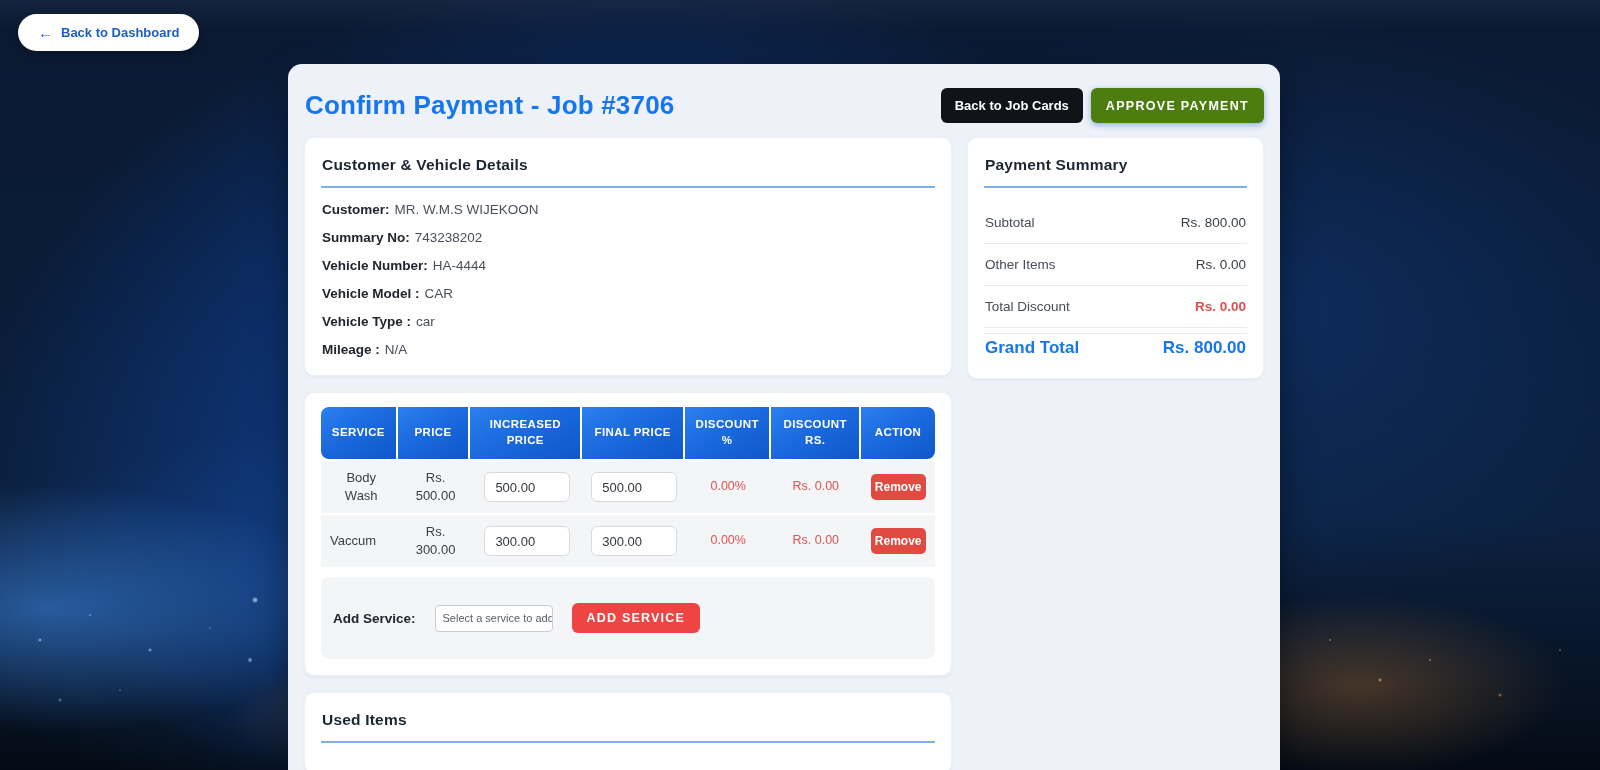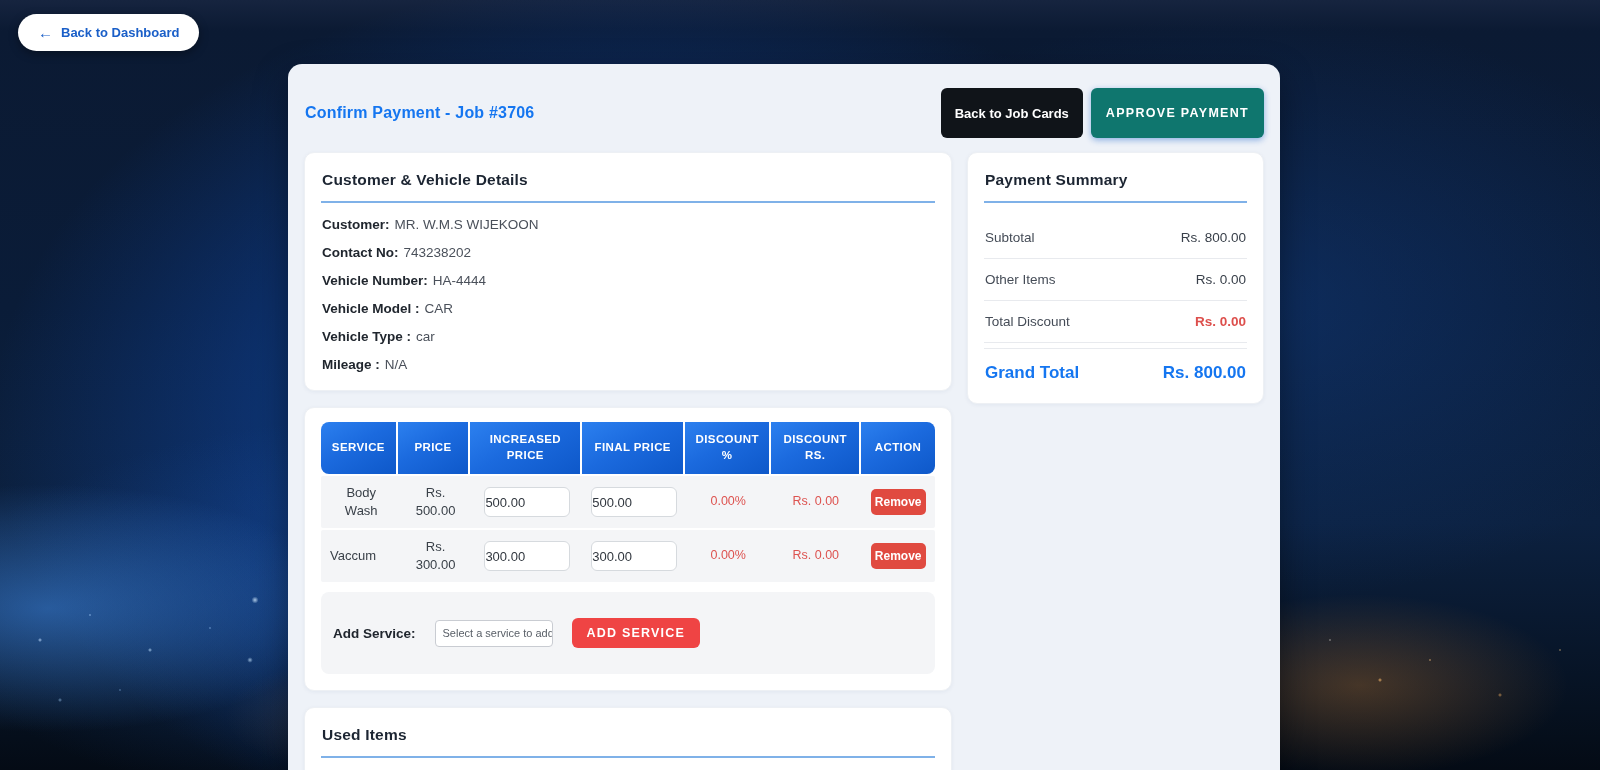--- a/index.html
+++ b/index.html
@@ -47,25 +47,25 @@
   .back-pill .arrow{color:#1a5fc8;font-size:15px;font-weight:bold;line-height:1;}
   .back-pill .lbl{color:#1a5fc8;font-size:13px;font-weight:bold;}
   
   .main-card{
     position:absolute;left:288px;top:64px;width:992px;height:740px;
     background:#eef2f8;border-radius:14px;
     box-shadow:0 12px 34px rgba(0,0,0,0.40);
     padding:16px;box-sizing:border-box;
   }
   .card-header{display:flex;justify-content:space-between;align-items:center;margin:8px 0 14px 0;}
-  .page-title{color:#1576f0;font-size:16px;font-weight:bold;letter-spacing:.2px;margin-left:1px;}
+  .page-title{color:#1576f0;font-size:26px;font-weight:bold;letter-spacing:.2px;margin-left:1px;}
   .header-btns{display:flex;gap:8px;}
   .btn{border:none;border-radius:6px;font-family:inherit;cursor:pointer;}
   .btn-dark{background:#101419;color:#fff;font-size:13px;font-weight:bold;padding:10px 14px;}
-  .btn-blue{background:#0f766e;color:#fff;font-size:12.5px;font-weight:bold;letter-spacing:1.3px;padding:18px 15px;box-shadow:0 2px 6px rgba(16,90,200,.45);}
+  .btn-blue{background:#4d7c0f;color:#fff;font-size:12.5px;font-weight:bold;letter-spacing:1.3px;padding:10px 15px;box-shadow:0 2px 6px rgba(16,90,200,.45);}
   .columns{display:flex;gap:15px;align-items:flex-start;}
   .col-left{flex:1;min-width:0;}
   .col-right{width:297px;flex:0 0 297px;}
   
   .section{
     background:#ffffff;border:1px solid #edf0f4;border-radius:10px;
     box-shadow:0 1px 4px rgba(25,50,100,0.06);
     padding:14px 16px 16px 16px;margin-bottom:16px;
   }
   .section:last-child{margin-bottom:0;}
@@ -86,21 +86,21 @@
     text-align:center;padding:4px 6px;box-sizing:border-box;line-height:1.35;
   }
   .th:first-child{border-radius:8px 0 0 8px;}
   .th:last-child{border-radius:0 8px 8px 0;}
   .tbl-row{display:flex;gap:2px;background:#f4f5f7;margin-top:2px;border-radius:2px;min-height:52px;align-items:center;}
   .td{display:flex;align-items:center;justify-content:center;text-align:center;
       font-size:13px;color:#3a4149;padding:6px 6px;box-sizing:border-box;line-height:1.4;}
   .td.left{justify-content:flex-start;text-align:center;padding-left:9px;}
   .num-input{
     width:86px;height:30px;border:1px solid #d6dade;border-radius:6px;background:#fff;
-    font-family:inherit;font-size:13px;color:#31373f;padding:0 0;box-sizing:border-box;
+    font-family:inherit;font-size:13px;color:#31373f;padding:0 10px;box-sizing:border-box;
   }
   .red-txt{color:#dd5350;font-size:12.5px;font-weight:500;}
   .btn-remove{background:#e04a40;color:#fff;font-size:12px;font-weight:bold;padding:6px 4px;border-radius:5px;}
   
   .c-service{flex:73 0 0;} .c-price{flex:68 0 0;} .c-incr{flex:114 0 0;}
   .c-final{flex:103 0 0;} .c-dpct{flex:84 0 0;} .c-drs{flex:88 0 0;} .c-act{flex:72 0 0;}
   
   .add-strip{
     background:#f4f5f7;border-radius:8px;margin-top:10px;
     padding:26px 12px;display:flex;align-items:center;gap:19px;
@@ -111,21 +111,21 @@
     font-size:11px;color:#5a6068;display:flex;align-items:center;padding:0 7px;
     white-space:nowrap;overflow:hidden;box-sizing:border-box;cursor:pointer;
   }
   .btn-add{background:#ef4444;color:#fff;font-size:12.5px;font-weight:bold;letter-spacing:1.2px;padding:8px 15px;border-radius:6px;}
   
   .sum-row{display:flex;justify-content:space-between;align-items:center;
            font-size:13.5px;color:#454c57;padding:13px 1px;border-bottom:1px solid #e8eaee;}
   .sum-row .sum-val{color:#39404a;}
   .sum-row.red .sum-val{color:#dd4f4c;font-weight:bold;}
   .grand-row{display:flex;justify-content:space-between;align-items:center;
-             margin-top:5px;padding:14px 1px 4px 1px;border-top:1px solid #e8eaee;}
+             margin-top:5px;padding:4px 1px 4px 1px;border-top:1px solid #e8eaee;}
   .grand-row .glabel,.grand-row .gval{color:#1576f0;font-size:17px;font-weight:bold;}
 </style>
 </head>
 <body>
 
 <div class="backdrop"></div>
 <div class="sparkles"></div>
 
 <div class="back-pill">
   <span class="arrow">←</span>
@@ -145,21 +145,21 @@
   <div class="columns">
 
     <div class="col-left">
 
       <div class="section">
         <div class="section-heading">Customer &amp; Vehicle Details</div>
         <div class="cust-row">
           <span class="flabel">Customer:</span><span>MR. W.M.S WIJEKOON</span>
         </div>
         <div class="cust-row">
-          <span class="flabel">Contact No:</span><span>743238202</span>
+          <span class="flabel">Summary No:</span><span>743238202</span>
         </div>
         <div class="cust-row">
           <span class="flabel">Vehicle Number:</span><span>HA-4444</span>
         </div>
         <div class="cust-row">
           <span class="flabel">Vehicle Model :</span><span>CAR</span>
         </div>
         <div class="cust-row">
           <span class="flabel">Vehicle Type :</span><span>car</span>
         </div>

